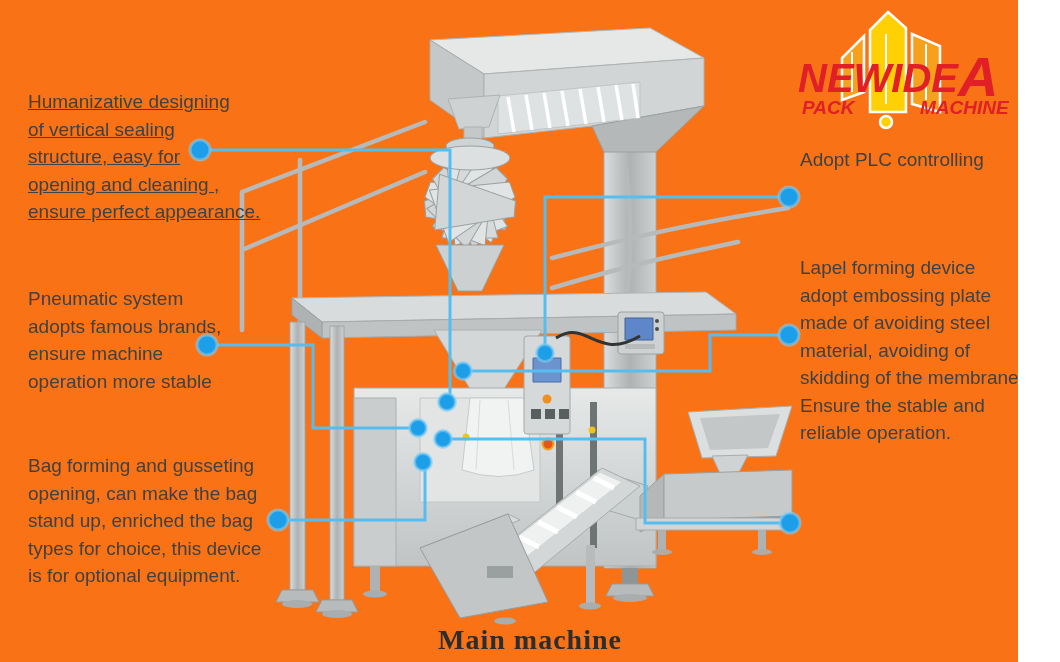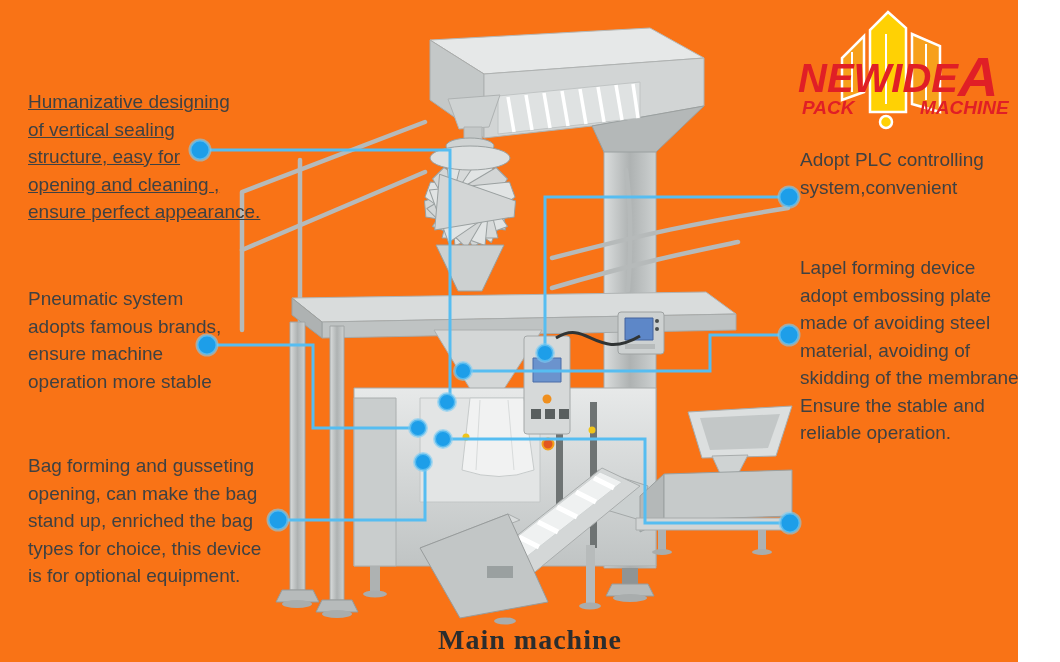--- a/index.html
+++ b/index.html
@@ -231,21 +231,20 @@
   <div class="note" style="left:28px;top:452px;">
     <div>Bag forming and gusseting</div>
     <div>opening, can make the bag</div>
     <div>stand up, enriched the bag</div>
     <div>types for choice, this device</div>
     <div>is for optional equipment.</div>
   </div>
 
   <div class="note" style="left:800px;top:146px;">
     <div>Adopt PLC controlling</div>
-    <div>system,convenient</div>
   </div>
 
   <div class="note" style="left:800px;top:254px;">
     <div>Lapel forming device</div>
     <div>adopt embossing plate</div>
     <div>made of avoiding steel</div>
     <div>material, avoiding of</div>
     <div>skidding of the membrane.</div>
     <div>Ensure the stable and</div>
     <div>reliable operation.</div>

